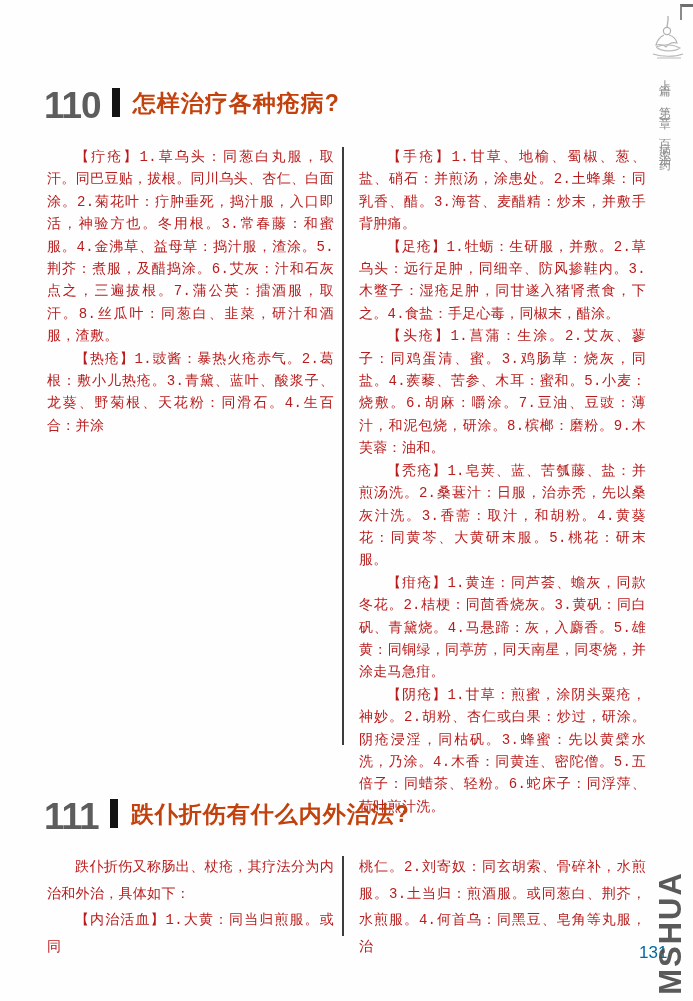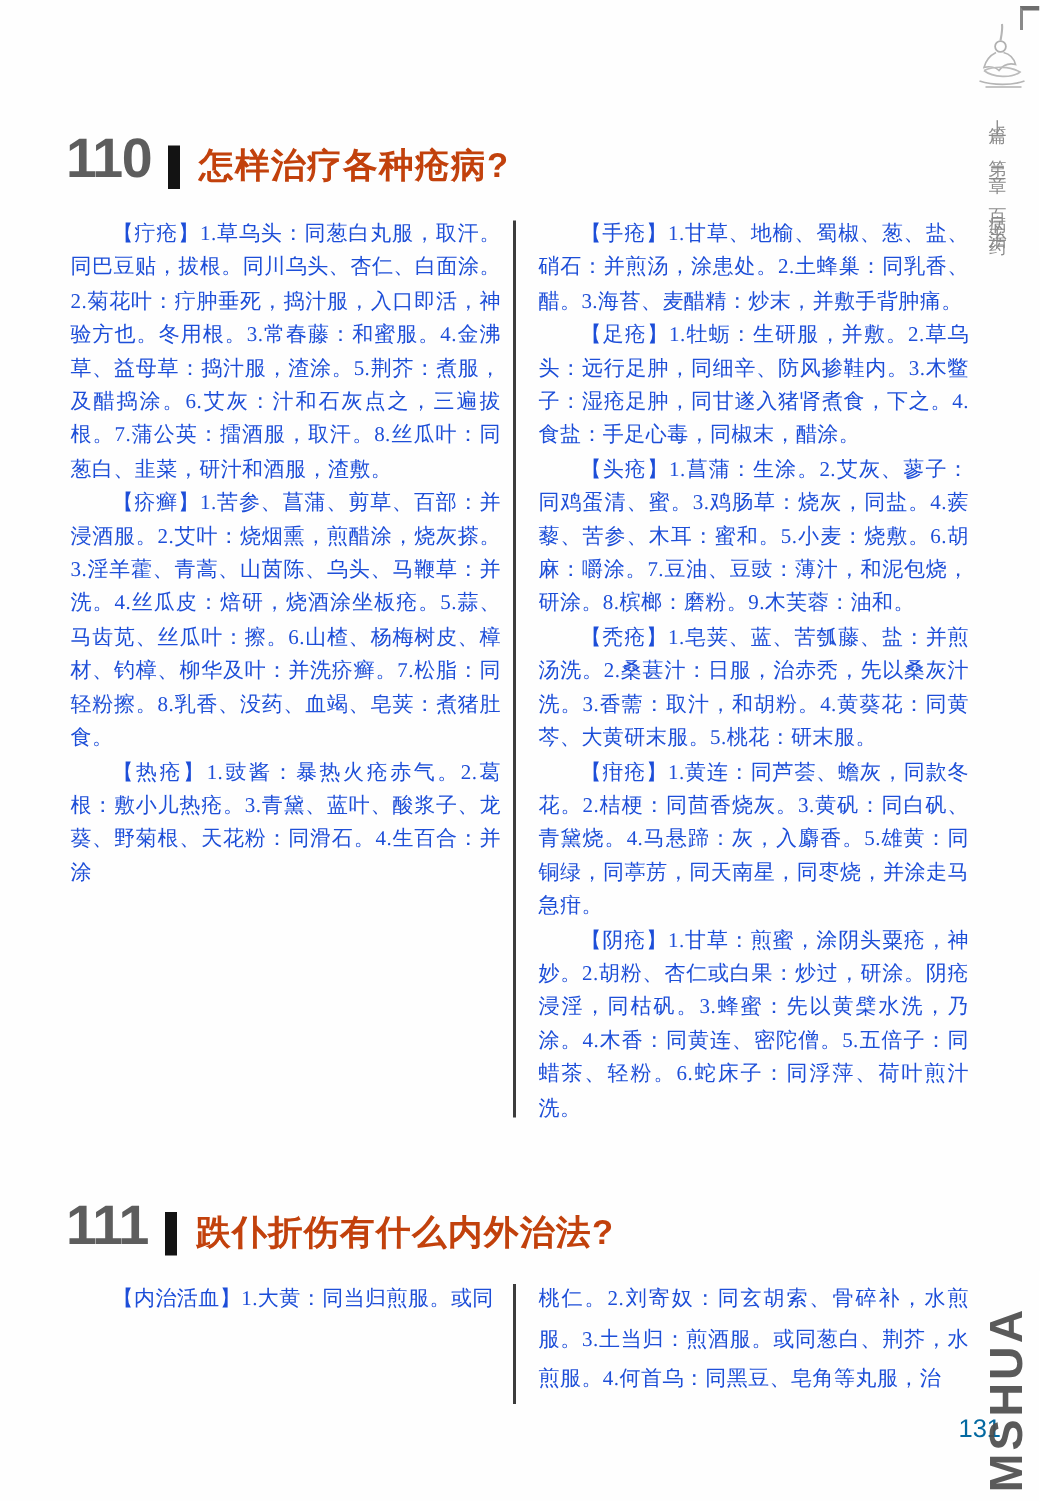--- a/index.html
+++ b/index.html
@@ -2,34 +2,34 @@
 <html><head>
 <meta charset="utf-8">
 <style>
   html,body { margin:0; padding:0; background:#ffffff; }
   .page {
     position:relative; width:693px; height:1001px; margin:0 auto;
     background:#fefefe; overflow:hidden;
     font-family:"Liberation Serif", serif;
   }
   
-  .sec-header { position:absolute; left:44px; display:flex; align-items:flex-end; }
+  .sec-header { position:absolute; left:44px; display:flex; align-items:flex-start; }
   .sec-num {
     font-family:"Liberation Sans", sans-serif; font-weight:bold;
     font-size:37px; color:#5d5d5d; letter-spacing:-1px; line-height:40px;
   }
   .sec-bar { width:8px; height:29px; background:#131313; margin:2px 13px 0 11px; }
   .sec-title {
     font-family:"Liberation Sans", sans-serif; font-weight:bold;
     font-size:23px; color:#c2410c; letter-spacing:1px; margin-top:2px;
   }
   
   .col {
     position:absolute; width:287px; text-align:justify;
-    font-size:14px; line-height:22.4px; letter-spacing:0.3px; color:#1d4ed8;
+    font-size:14px; line-height:22.4px; letter-spacing:0.3px; color:#b91c1c;font-family:Liberation Mono, monospace;
   }
   .col-left  { left:47px; }
   .col-right { left:359px; }
   .sec111 .col { line-height:26.5px; }
   .para { margin:0; }
   .indented { text-indent:2em; }
   .divider { position:absolute; left:342px; width:2px; background:#3c3c3c; }
   
   .sidebar {
     position:absolute; left:656px; top:70px;
@@ -80,21 +80,20 @@
     <span class="sec-num">110</span>
     <span class="sec-bar"></span>
     <span class="sec-title">怎样治疗各种疮病?</span>
   </div>
 
   <div class="col col-left" style="top:146px;">
 
       <p class="para indented">【疔疮】1.草乌头：同葱白丸服，取汗。同巴豆贴，拔根。同川乌头、杏仁、白面涂。2.菊花叶：疔肿垂死，捣汁服，入口即活，神验方也。冬用根。3.常春藤：和蜜服。4.金沸草、益母草：捣汁服，渣涂。5.荆芥：煮服，及醋捣涂。6.艾灰：汁和石灰点之，三遍拔根。7.蒲公英：擂酒服，取汗。8.丝瓜叶：同葱白、韭菜，研汁和酒服，渣敷。</p>
 
 
-      <p class="para indented">【疥癣】1.苦参、菖蒲、剪草、百部：并浸酒服。2.艾叶：烧烟熏，煎醋涂，烧灰搽。3.淫羊藿、青蒿、山茵陈、乌头、马鞭草：并洗。4.丝瓜皮：焙研，烧酒涂坐板疮。5.蒜、马齿苋、丝瓜叶：擦。6.山楂、杨梅树皮、樟材、钓樟、柳华及叶：并洗疥癣。7.松脂：同轻粉擦。8.乳香、没药、血竭、皂荚：煮猪肚食。</p>
 
       <p class="para indented">【热疮】1.豉酱：暴热火疮赤气。2.葛根：敷小儿热疮。3.青黛、蓝叶、酸浆子、龙葵、野菊根、天花粉：同滑石。4.生百合：并涂</p>
     </div>
 
   <div class="divider" style="top:147px; height:598px;"></div>
 
   <div class="col col-right" style="top:146px;">
 
 
       <p class="para indented">【手疮】1.甘草、地榆、蜀椒、葱、盐、硝石：并煎汤，涂患处。2.土蜂巢：同乳香、醋。3.海苔、麦醋精：炒末，并敷手背肿痛。</p>
@@ -112,20 +111,21 @@
 
   <div class="sec-header" style="top:797px;">
     <span class="sec-num">111</span>
     <span class="sec-bar"></span>
     <span class="sec-title">跌仆折伤有什么内外治法?</span>
   </div>
 
   <div class="sec111">
     <div class="col col-left" style="top:854px;">
 
+        <p class="para indented">跌仆折伤又称肠出、杖疮，其疗法分为内治和外治，具体如下：</p>
 
         <p class="para indented">【内治活血】1.大黄：同当归煎服。或同</p>
       </div>
 
     <div class="divider" style="top:856px; height:80px;"></div>
 
     <div class="col col-right" style="top:854px;">
 
         <p class="para">桃仁。2.刘寄奴：同玄胡索、骨碎补，水煎服。3.土当归：煎酒服。或同葱白、荆芥，水煎服。4.何首乌：同黑豆、皂角等丸服，治</p>
       </div>

